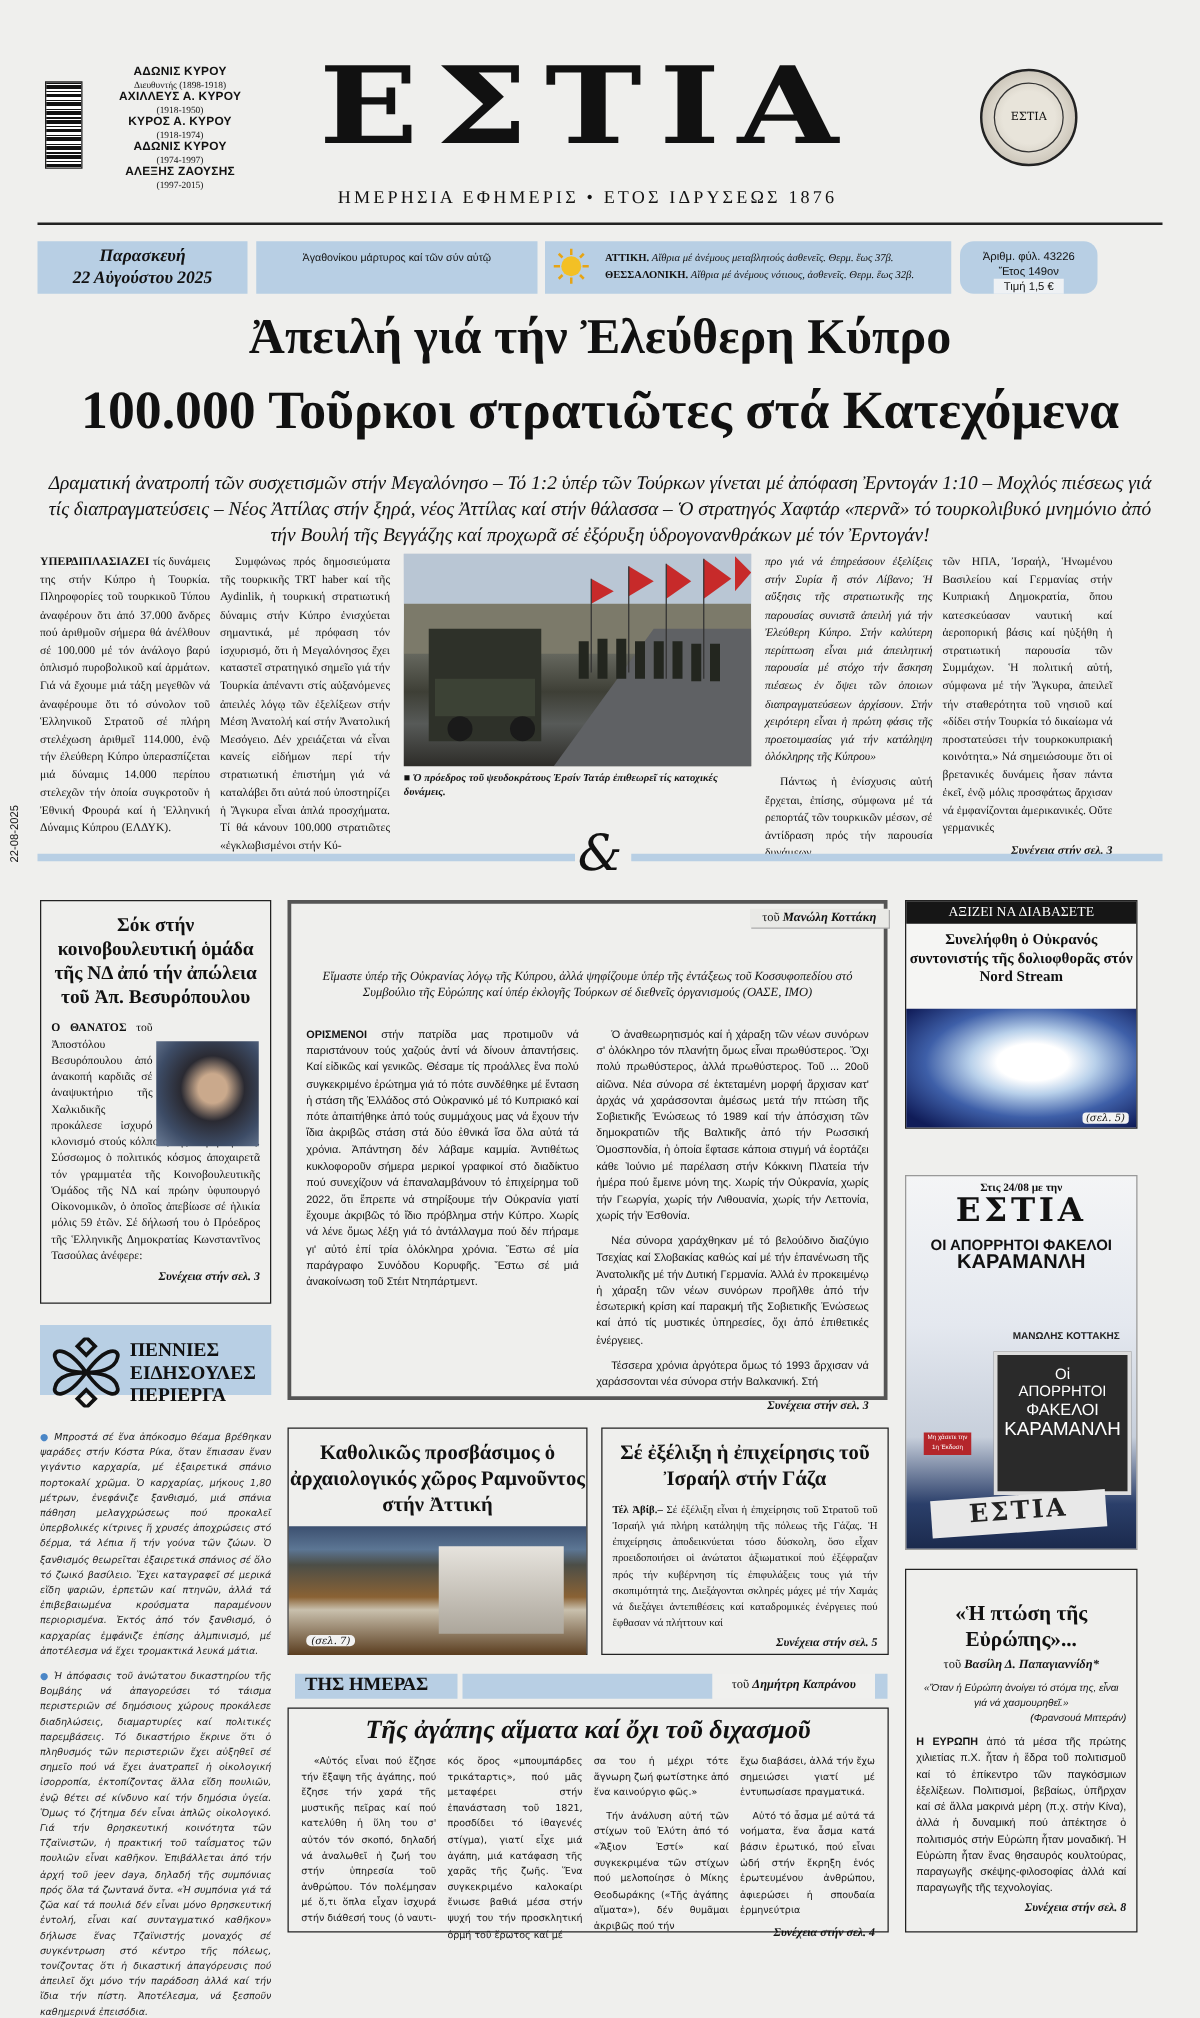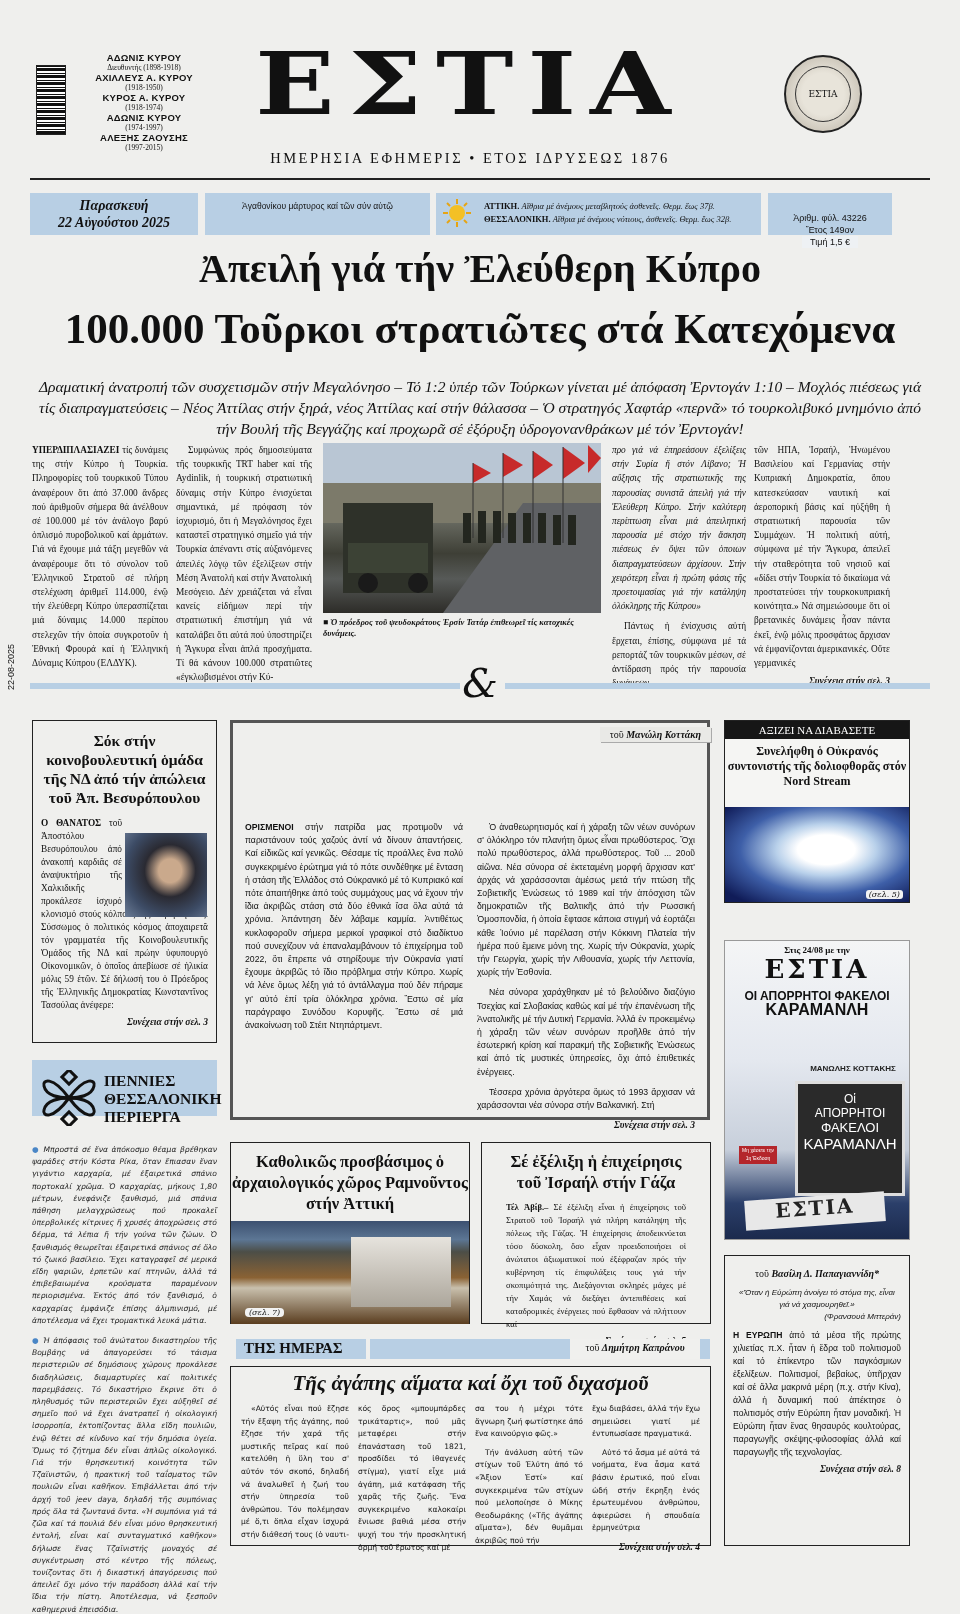--- a/index.html
+++ b/index.html
@@ -19,21 +19,21 @@
   #seal .inner { position: absolute; left: 9px; top: 9px; width: 56px; height: 56px; border-radius: 50%; border: 1px solid #333; display:flex; align-items:center; justify-content:center; font-size: 9px; }
 
   #rule-top { left: 30px; top: 178px; width: 900px; height: 2px; background: #222; }
 
   
   .bluebox { background: #b8cfe4; }
   #datebox { left: 30px; top: 193px; width: 168px; height: 42px; text-align: center; font-family: "Liberation Serif", serif; font-style: italic; font-weight: bold; font-size: 14px; line-height: 17px; padding-top: 4px; }
   #saintbox { left: 205px; top: 193px; width: 225px; height: 42px; text-align: center; font-family: "Liberation Sans", sans-serif; font-size: 8.5px; line-height: 14px; padding-top: 6px; }
   #weatherbox { left: 436px; top: 193px; width: 325px; height: 42px; font-family: "Liberation Serif", serif; font-size: 8.5px; line-height: 13px; padding: 7px 0 0 48px; }
   #sun { left: 442px; top: 198px; width: 30px; height: 30px; }
-  #issuebox { left: 768px; top: 193px; width: 124px; height: 42px; text-align: center; font-family: "Liberation Sans", sans-serif; font-size: 9px; line-height: 12px; padding-top: 19px; }
+  #issuebox { left: 768px; top: 193px; width: 110px; height: 42px; text-align: center; font-family: "Liberation Sans", sans-serif; font-size: 9px; line-height: 12px; padding-top: 6px; border-radius: 11px; }
   #issuebox .price { background: #eef1f4; display: inline-block; padding: 0 8px; }
 
   
   #h1a { left: 30px; top: 246px; width: 900px; text-align: center; font-family: "Liberation Serif", serif; font-weight: bold; font-size: 40px; line-height: 46px; }
   #h1b { left: 20px; top: 304px; width: 920px; text-align: center; font-family: "Liberation Serif", serif; font-weight: bold; font-size: 43px; line-height: 50px; }
   #deck { left: 30px; top: 376px; width: 900px; text-align: center; font-family: "Liberation Serif", serif; font-style: italic; font-size: 15.5px; line-height: 21px; }
 
   
   .col { font-family: "Liberation Serif", serif; font-size: 9.3px; line-height: 14.2px; text-align: justify; }
   #lead-c1 { left: 32px; top: 443px; width: 136px; }
@@ -95,21 +95,21 @@
   #ad-paper { position: absolute; left: 20px; top: 255px; width: 140px; height: 30px; background: #e8e8e8; transform: rotate(-4deg); text-align: center; font-family: "DejaVu Serif", serif; font-weight: 900; font-size: 20px; letter-spacing: 2px; color: #222; }
 
   
   #ram-box { left: 230px; top: 1142px; width: 240px; height: 182px; border: 1px solid #222; }
   #ram-title { text-align: center; font-family: "Liberation Serif", serif; font-weight: bold; font-size: 16.5px; line-height: 21px; padding-top: 8px; }
   #ram-img { position: absolute; left: 0; top: 78px; width: 238px; height: 103px; background: linear-gradient(180deg, #3c5070 0%, #5c7694 18%, #4c4e47 30%, #8a6234 55%, #c9c0ad 65%, #5a3d1f 100%); }
   #ram-stone { position: absolute; left: 120px; top: 16px; width: 100px; height: 70px; background: linear-gradient(180deg, #e6e3dd, #aca69b); }
   #ram-cap { position: absolute; left: 14px; bottom: 7px; background: #f2f2f2; border-radius: 4px; font-style: italic; font-size: 8px; padding: 0 4px; }
 
   
-  #gaza-box { left: 481px; top: 1142px; width: 230px; height: 182px; border: 1px solid #222; padding: 8px 24px; }
+  #gaza-box { left: 481px; top: 1142px; width: 230px; height: 182px; border: 1px solid #222; padding: 8px 8px; }
   #gaza-title { text-align: center; font-family: "Liberation Serif", serif; font-weight: bold; font-size: 16.5px; line-height: 21px; }
   #gaza-body { margin-top: 8px; font-family: "Liberation Serif", serif; font-size: 8.6px; line-height: 13px; text-align: justify; }
 
   
   #day-bar-l { left: 236px; top: 1339px; width: 130px; height: 20px; background: #b8cfe4; font-family: "Liberation Serif", serif; font-weight: bold; font-size: 15px; padding: 1px 8px; }
   #day-bar-m { left: 370px; top: 1339px; width: 200px; height: 20px; background: #b8cfe4; }
   #day-byline { left: 570px; top: 1339px; width: 130px; height: 20px; font-family: "Liberation Serif", serif; font-size: 10px; text-align: center; padding-top: 3px; background: #f0f0ee; }
   #day-bar-r { left: 700px; top: 1339px; width: 10px; height: 20px; background: #b8cfe4; }
   #day-box { left: 230px; top: 1366px; width: 481px; height: 180px; border: 1px solid #222; }
   #day-title { position: absolute; left: 0; top: 4px; width: 479px; text-align: center; font-family: "Liberation Serif", serif; font-style: italic; font-weight: bold; font-size: 21px; }
@@ -260,31 +260,32 @@
       <path d="M29 28 C 12 5, 2 10, 4 16 C 6 26, 20 28, 29 28 Z"></path>
       <path d="M29 28 C 46 5, 56 10, 54 16 C 52 26, 38 28, 29 28 Z"></path>
       <path d="M29 28 C 12 51, 2 46, 4 40 C 6 30, 20 28, 29 28 Z"></path>
       <path d="M29 28 C 46 51, 56 46, 54 40 C 52 30, 38 28, 29 28 Z"></path>
       <rect x="24" y="2" width="10" height="10" transform="rotate(45 29 7)"></rect>
       <rect x="24" y="44" width="10" height="10" transform="rotate(45 29 49)"></rect>
     </g>
   </svg>
   <div id="pen-title">
     <div>ΠΕΝΝΙΕΣ</div>
-    <div>ΘΕΣΣΑΛΟΝΙΚΗ</div>
+    <div>ΕΙΔΗΣΟΥΛΕΣ</div>
     <div>ΠΕΡΙΕΡΓΑ</div>
   </div>
 </div>
 <div class="abs" id="pen-text">
   <p><span class="bullet">● </span><span>Μπροστά σέ ἕνα ἀπόκοσμο θέαμα βρέθηκαν ψαράδες στήν Κόστα Ρίκα, ὅταν ἔπιασαν ἕναν γιγάντιο καρχαρία, μέ ἐξαιρετικά σπάνιο πορτοκαλί χρῶμα. Ὁ καρχαρίας, μήκους 1,80 μέτρων, ἐνεφάνιζε ξανθισμό, μιά σπάνια πάθηση μελαγχρώσεως πού προκαλεῖ ὑπερβολικές κίτρινες ἤ χρυσές ἀποχρώσεις στό δέρμα, τά λέπια ἤ τήν γούνα τῶν ζώων. Ὁ ξανθισμός θεωρεῖται ἐξαιρετικά σπάνιος σέ ὅλο τό ζωικό βασίλειο. Ἔχει καταγραφεῖ σέ μερικά εἴδη ψαριῶν, ἑρπετῶν καί πτηνῶν, ἀλλά τά ἐπιβεβαιωμένα κρούσματα παραμένουν περιορισμένα. Ἐκτός ἀπό τόν ξανθισμό, ὁ καρχαρίας ἐμφάνιζε ἐπίσης ἀλμπινισμό, μέ ἀποτέλεσμα νά ἔχει τρομακτικά λευκά μάτια.</span></p>
   <p><span class="bullet">● </span><span>Ἡ ἀπόφασις τοῦ ἀνώτατου δικαστηρίου τῆς Βομβάης νά ἀπαγορεύσει τό τάισμα περιστεριῶν σέ δημόσιους χώρους προκάλεσε διαδηλώσεις, διαμαρτυρίες καί πολιτικές παρεμβάσεις. Τό δικαστήριο ἔκρινε ὅτι ὁ πληθυσμός τῶν περιστεριῶν ἔχει αὐξηθεῖ σέ σημεῖο πού νά ἔχει ἀνατραπεῖ ἡ οἰκολογική ἰσορροπία, ἐκτοπίζοντας ἄλλα εἴδη πουλιῶν, ἐνῷ θέτει σέ κίνδυνο καί τήν δημόσια ὑγεία. Ὅμως τό ζήτημα δέν εἶναι ἁπλῶς οἰκολογικό. Γιά τήν θρησκευτική κοινότητα τῶν Τζαϊνιστῶν, ἡ πρακτική τοῦ ταΐσματος τῶν πουλιῶν εἶναι καθῆκον. Ἐπιβάλλεται ἀπό τήν ἀρχή τοῦ jeev daya, δηλαδή τῆς συμπόνιας πρός ὅλα τά ζωντανά ὄντα. «Ἡ συμπόνια γιά τά ζῶα καί τά πουλιά δέν εἶναι μόνο θρησκευτική ἐντολή, εἶναι καί συνταγματικό καθῆκον» δήλωσε ἕνας Τζαϊνιστής μοναχός σέ συγκέντρωση στό κέντρο τῆς πόλεως, τονίζοντας ὅτι ἡ δικαστική ἀπαγόρευσις πού ἀπειλεῖ ὄχι μόνο τήν παράδοση ἀλλά καί τήν ἴδια τήν πίστη. Ἀποτέλεσμα, νά ξεσποῦν καθημερινά ἐπεισόδια.</span></p>
 </div>
 
 <div class="abs" id="kot-box">
   <div id="kot-byline"><span>τοῦ</span> <b><i>Μανώλη Κοττάκη</i></b></div>
+  <div id="kot-deck">Εἴμαστε ὑπέρ τῆς Οὐκρανίας λόγῳ τῆς Κύπρου, ἀλλά ψηφίζουμε ὑπέρ τῆς ἐντάξεως τοῦ Κοσσυφοπεδίου στό Συμβούλιο τῆς Εὐρώπης καί ὑπέρ ἐκλογῆς Τούρκων σέ διεθνεῖς ὀργανισμούς (ΟΑΣΕ, ΙΜΟ)</div>
   <div class="kcol" id="kot-c1">
     <p style="text-indent:0"><span class="b">ΟΡΙΣΜΕΝΟΙ</span><span> στήν πατρίδα μας προτιμοῦν νά παριστάνουν τούς χαζούς ἀντί νά δίνουν ἀπαντήσεις. Καί εἰδικῶς καί γενικῶς. Θέσαμε τίς προάλλες ἕνα πολύ συγκεκριμένο ἐρώτημα γιά τό πότε συνδέθηκε μέ ἔνταση ἡ στάση τῆς Ἑλλάδος στό Οὐκρανικό μέ τό Κυπριακό καί πότε ἀπαιτήθηκε ἀπό τούς συμμάχους μας νά ἔχουν τήν ἴδια ἀκριβῶς στάση στά δύο ἐθνικά ἴσα ὅλα αὐτά τά χρόνια. Ἀπάντηση δέν λάβαμε καμμία. Ἀντιθέτως κυκλοφοροῦν σήμερα μερικοί γραφικοί στό διαδίκτυο πού συνεχίζουν νά ἐπαναλαμβάνουν τό ἐπιχείρημα τοῦ 2022, ὅτι ἔπρεπε νά στηρίξουμε τήν Οὐκρανία γιατί ἔχουμε ἀκριβῶς τό ἴδιο πρόβλημα στήν Κύπρο. Χωρίς νά λένε ὅμως λέξη γιά τό ἀντάλλαγμα πού δέν πήραμε γι' αὐτό ἐπί τρία ὁλόκληρα χρόνια. Ἔστω σέ μία παράγραφο Συνόδου Κορυφῆς. Ἔστω σέ μιά ἀνακοίνωση τοῦ Στέιτ Ντηπάρτμεντ.</span></p>
   </div>
   <div class="kcol" id="kot-c2">
     <p>Ὁ ἀναθεωρητισμός καί ἡ χάραξη τῶν νέων συνόρων σ' ὁλόκληρο τόν πλανήτη ὅμως εἶναι πρωθύστερος. Ὄχι πολύ πρωθύστερος, ἀλλά πρωθύστερος. Τοῦ ... 20οῦ αἰῶνα. Νέα σύνορα σέ ἐκτεταμένη μορφή ἄρχισαν κατ' ἀρχάς νά χαράσσονται ἀμέσως μετά τήν πτώση τῆς Σοβιετικῆς Ἑνώσεως τό 1989 καί τήν ἀπόσχιση τῶν δημοκρατιῶν τῆς Βαλτικῆς ἀπό τήν Ρωσσική Ὁμοσπονδία, ἡ ὁποία ἔφτασε κάποια στιγμή νά ἑορτάζει κάθε Ἰούνιο μέ παρέλαση στήν Κόκκινη Πλατεία τήν ἡμέρα πού ἔμεινε μόνη της. Χωρίς τήν Οὐκρανία, χωρίς τήν Γεωργία, χωρίς τήν Λιθουανία, χωρίς τήν Λεττονία, χωρίς τήν Ἐσθονία.</p>
     <p>Νέα σύνορα χαράχθηκαν μέ τό βελούδινο διαζύγιο Τσεχίας καί Σλοβακίας καθώς καί μέ τήν ἐπανένωση τῆς Ἀνατολικῆς μέ τήν Δυτική Γερμανία. Ἀλλά ἐν προκειμένῳ ἡ χάραξη τῶν νέων συνόρων προῆλθε ἀπό τήν ἐσωτερική κρίση καί παρακμή τῆς Σοβιετικῆς Ἑνώσεως καί ἀπό τίς μυστικές ὑπηρεσίες, ὄχι ἀπό ἐπιθετικές ἐνέργειες.</p>
     <p>Τέσσερα χρόνια ἀργότερα ὅμως τό 1993 ἄρχισαν νά χαράσσονται νέα σύνορα στήν Βαλκανική. Στή</p>
     <div class="cont">Συνέχεια στήν σελ. 3</div>
   </div>
 </div>
@@ -348,20 +349,21 @@
       <p>Τήν ἀνάλυση αὐτή τῶν στίχων τοῦ Ἐλύτη ἀπό τό «Ἄξιον Ἐστί» καί συγκεκριμένα τῶν στίχων πού μελοποίησε ὁ Μίκης Θεοδωράκης («Τῆς ἀγάπης αἵματα»), δέν θυμᾶμαι ἀκριβῶς πού τήν</p>
     </div>
   <div class="dcol" style="left:361px">
       <p style="text-indent:0">ἔχω διαβάσει, ἀλλά τήν ἔχω σημειώσει γιατί μέ ἐντυπωσίασε πραγματικά.</p>
       <p>Αὐτό τό ἆσμα μέ αὐτά τά νοήματα, ἕνα ἆσμα κατά βάσιν ἐρωτικό, πού εἶναι ὠδή στήν ἔκρηξη ἑνός ἐρωτευμένου ἀνθρώπου, ἀφιερώσει ἡ σπουδαία ἑρμηνεύτρια</p>
     <div class="cont">Συνέχεια στήν σελ. 4</div>
     </div>
 </div>
 
 <div class="abs" id="eu-box">
+  <div id="eu-title">«Ἡ πτώση τῆς Εὐρώπης»...</div>
   <div id="eu-byline"><span>τοῦ</span> <b><i>Βασίλη Δ. Παπαγιαννίδη*</i></b></div>
   <div id="eu-quote">
     <div>«Ὅταν ἡ Εὐρώπη ἀνοίγει τό στόμα της, εἶναι γιά νά χασμουρηθεῖ.»</div>
     <div style="text-align:right">(Φρανσουά Μιττεράν)</div>
   </div>
   <div id="eu-body">
     <span class="b">Η ΕΥΡΩΠΗ</span><span> ἀπό τά μέσα τῆς πρώτης χιλιετίας π.Χ. ἦταν ἡ ἕδρα τοῦ πολιτισμοῦ καί τό ἐπίκεντρο τῶν παγκόσμιων ἐξελίξεων. Πολιτισμοί, βεβαίως, ὑπῆρχαν καί σέ ἄλλα μακρινά μέρη (π.χ. στήν Κίνα), ἀλλά ἡ δυναμική πού ἀπέκτησε ὁ πολιτισμός στήν Εὐρώπη ἦταν μοναδική. Ἡ Εὐρώπη ἦταν ἕνας θησαυρός κουλτούρας, παραγωγῆς σκέψης-φιλοσοφίας ἀλλά καί παραγωγῆς τῆς τεχνολογίας.</span>
     <div class="cont" style="margin-top:4px">Συνέχεια στήν σελ. 8</div>
   </div>
 </div>

